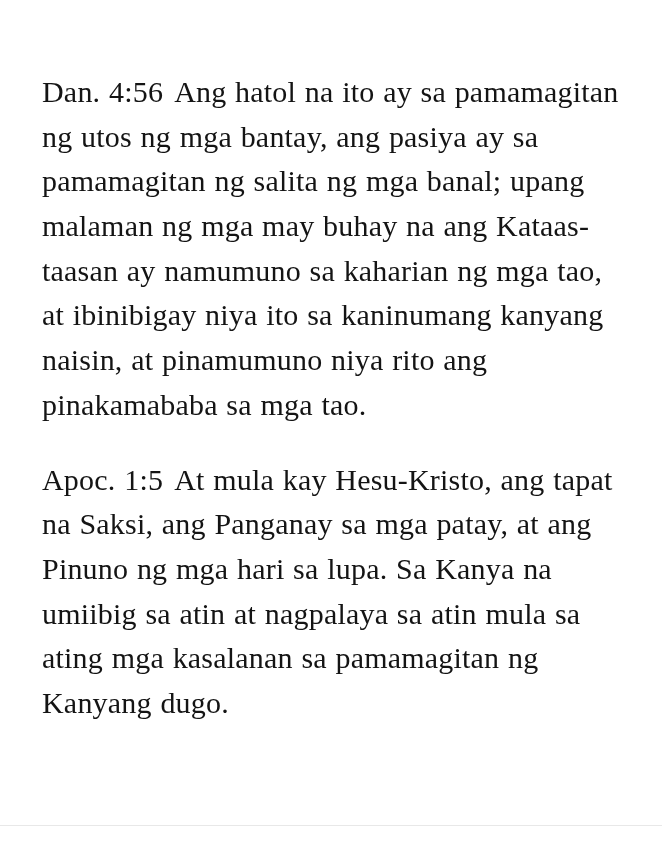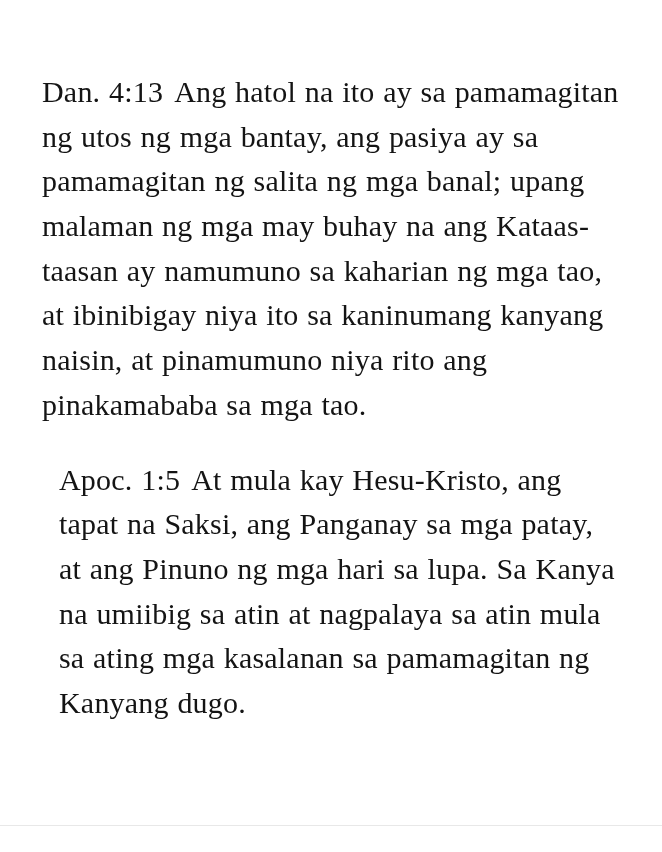--- a/index.html
+++ b/index.html
@@ -24,21 +24,20 @@
   }
   .passage {
     font-size: 30px;
     line-height: 1.49;
     letter-spacing: 0.2px;
     text-align: left;
     word-spacing: 1px;
   }
   .passage + .passage {
     margin-top: 16px;
-    margin-left: 17px;
   }
   .ref {
     font-weight: 400;
   }
   .gap {
     display: inline-block;
     width: 11px;
   }
   .bottom-rule {
     position: absolute;
@@ -48,21 +47,21 @@
     height: 1px;
     background: #e8e8e8;
   }
 </style>
 </head>
 <body>
 
 <div class="page">
 
   <p class="passage">
-    <span class="ref">Dan. 4:13</span><span class="gap"></span><span class="body">Ang hatol na ito ay sa pamamagitan ng utos ng mga bantay, ang pasiya ay sa pamamagitan ng salita ng mga banal; upang malaman ng mga may buhay na ang Kataas-taasan ay namumuno sa kaharian ng mga tao, at ibinibigay niya ito sa kaninumang kanyang naisin, at pinamumuno niya rito ang pinakamababa sa mga tao.</span>
+    <span class="ref">Dan. 4:56</span><span class="gap"></span><span class="body">Ang hatol na ito ay sa pamamagitan ng utos ng mga bantay, ang pasiya ay sa pamamagitan ng salita ng mga banal; upang malaman ng mga may buhay na ang Kataas-taasan ay namumuno sa kaharian ng mga tao, at ibinibigay niya ito sa kaninumang kanyang naisin, at pinamumuno niya rito ang pinakamababa sa mga tao.</span>
   </p>
 
   <p class="passage">
     <span class="ref">Apoc. 1:5</span><span class="gap"></span><span class="body">At mula kay Hesu-Kristo, ang tapat na Saksi, ang Panganay sa mga patay, at ang Pinuno ng mga hari sa lupa. Sa Kanya na umiibig sa atin at nagpalaya sa atin mula sa ating mga kasalanan sa pamamagitan ng Kanyang dugo.</span>
   </p>
 
   <div class="bottom-rule"></div>
 </div>
 
 </body></html>

